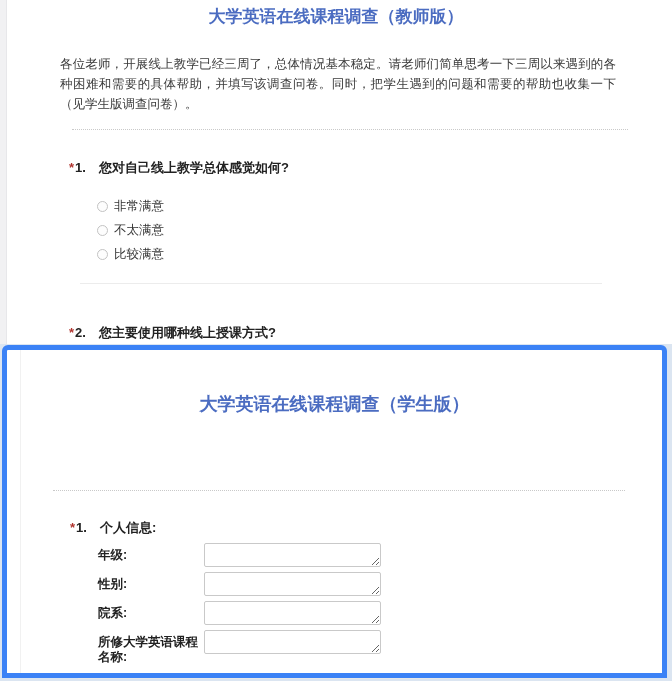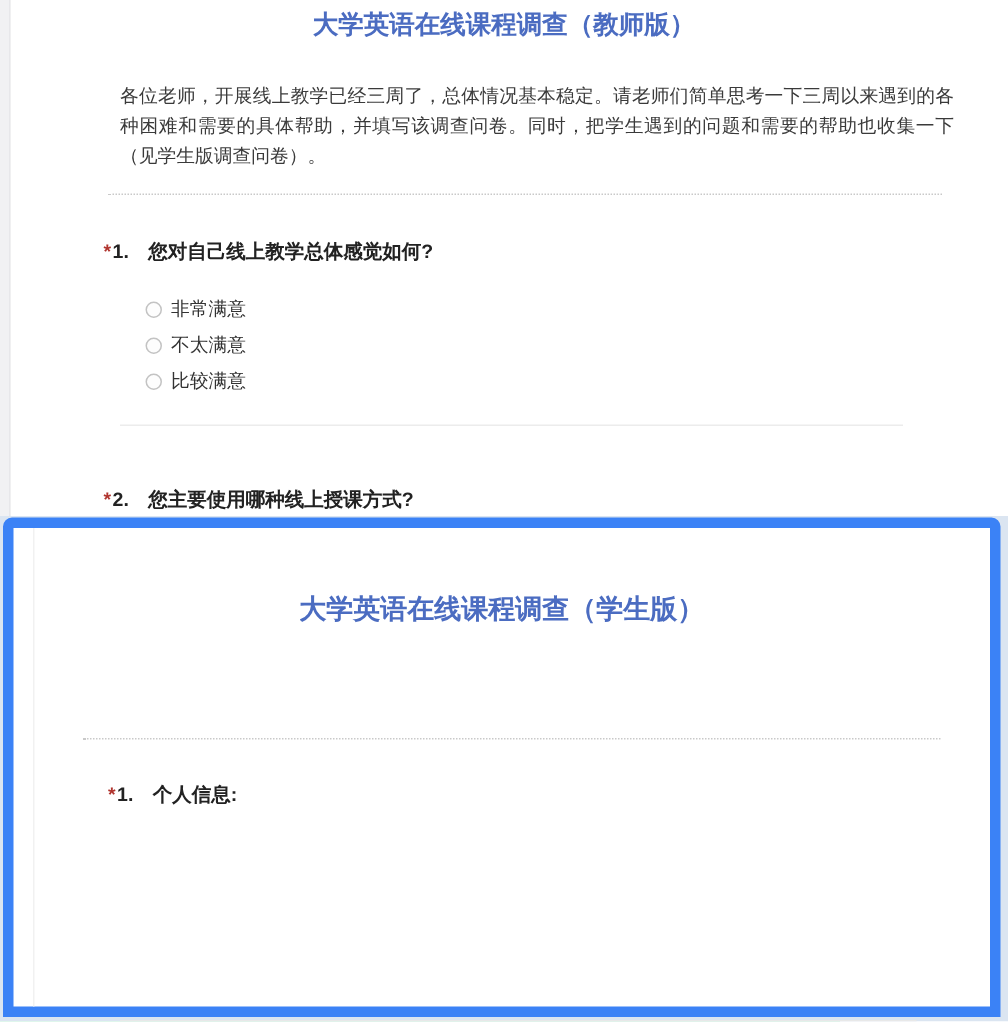--- a/index.html
+++ b/index.html
@@ -9,21 +9,21 @@
 
   
   .teacher-page { position:relative; width:672px; height:344px; background:#fff; }
   .left-strip { position:absolute; left:0; top:0; width:7px; height:100%;
                 background:#f1f1f3; border-right:1px solid #e7e7ea; }
   .page-title { position:absolute; left:0; right:0; text-align:center;
                 font-weight:bold; }
   .teacher-page .page-title { top:5px; font-size:17px; }
   .intro { position:absolute; font-size:12.5px; color:#3a3a3a; line-height:20px;
            text-align:justify; }
-  .teacher-page .intro { top:54px; left:80px; width:556px; }
+  .teacher-page .intro { top:54px; left:60px; width:556px; }
   .divider { position:absolute; height:0; }
   .dotted { border-top:1px dotted #c9c9c9; }
   .solid  { border-top:1px solid #ececec; }
   .teacher-page .divider-intro { top:129px; left:72px; width:556px; }
   .teacher-page .divider-q1 { top:283px; left:80px; width:522px; }
 
   .q-line { font-size:13px; font-weight:bold; color:#222; white-space:nowrap; }
   .req { color:#b0342e; margin-right:1px; }
   .qnum { margin-right:13px; }
   .question-1 { position:absolute; top:159px; left:69px; }
@@ -31,21 +31,21 @@
 
   .options { margin-top:17px; margin-left:28px; }
   .option { display:flex; align-items:center; height:24px; cursor:pointer; }
   .radio { width:11px; height:11px; border:1px solid #c3c3c3; border-radius:50%;
            background:#fdfdfd; margin-right:6px; flex:0 0 auto; }
   .opt-label { font-size:12.5px; color:#333; }
 
   
   .student-page { position:relative; width:672px; height:337px; background:#dbe5f1; }
   .student-card { position:absolute; left:2px; right:5px; top:1px; bottom:3px;
-                  background:#fff; border:7px solid #3b82f6;
+                  background:#fff; border:5px solid #3b82f6;
                   border-radius:6px 6px 0 0; }
   .inner-line { position:absolute; left:13px; top:0; bottom:0; width:1px;
                 background:#f1f1f1; }
   .student-page .page-title { top:42px; font-size:18px; }
   .student-page .intro { top:95px; left:46px; width:572px; line-height:21px; }
   .student-page .divider-intro { top:140px; left:46px; width:572px; }
   .student-page .q-line { position:absolute; top:169px; left:63px; }
   .form-rows { position:absolute; top:193px; left:91px; }
   .field-row { display:flex; align-items:flex-start; margin-bottom:5px; }
   .field-label { width:106px; font-size:12.5px; font-weight:bold; color:#222;
@@ -105,18 +105,36 @@
 
       <h1 class="page-title" style="color:#4b6cc1">大学英语在线课程调查（学生版）</h1>
 
 
       <div class="divider dotted divider-intro"></div>
 
       <div class="q-line">
         <span class="req">*</span><span class="qnum">1.</span><span class="qtext">个人信息:</span>
       </div>
 
+      <div class="form-rows">
+        <div class="field-row">
+          <span class="field-label">年级:</span>
+          <textarea class="field-input" style=""></textarea>
+        </div>
+        <div class="field-row">
+          <span class="field-label">性别:</span>
+          <textarea class="field-input" style=""></textarea>
+        </div>
+        <div class="field-row">
+          <span class="field-label">院系:</span>
+          <textarea class="field-input" style=""></textarea>
+        </div>
+        <div class="field-row">
+          <span class="field-label">所修大学英语课程名称:</span>
+          <textarea class="field-input" style=""></textarea>
+        </div>
+      </div>
 
       <div class="divider solid divider-bottom"></div>
     </div>
   </section>
 
 </div>
 
 </body></html>

